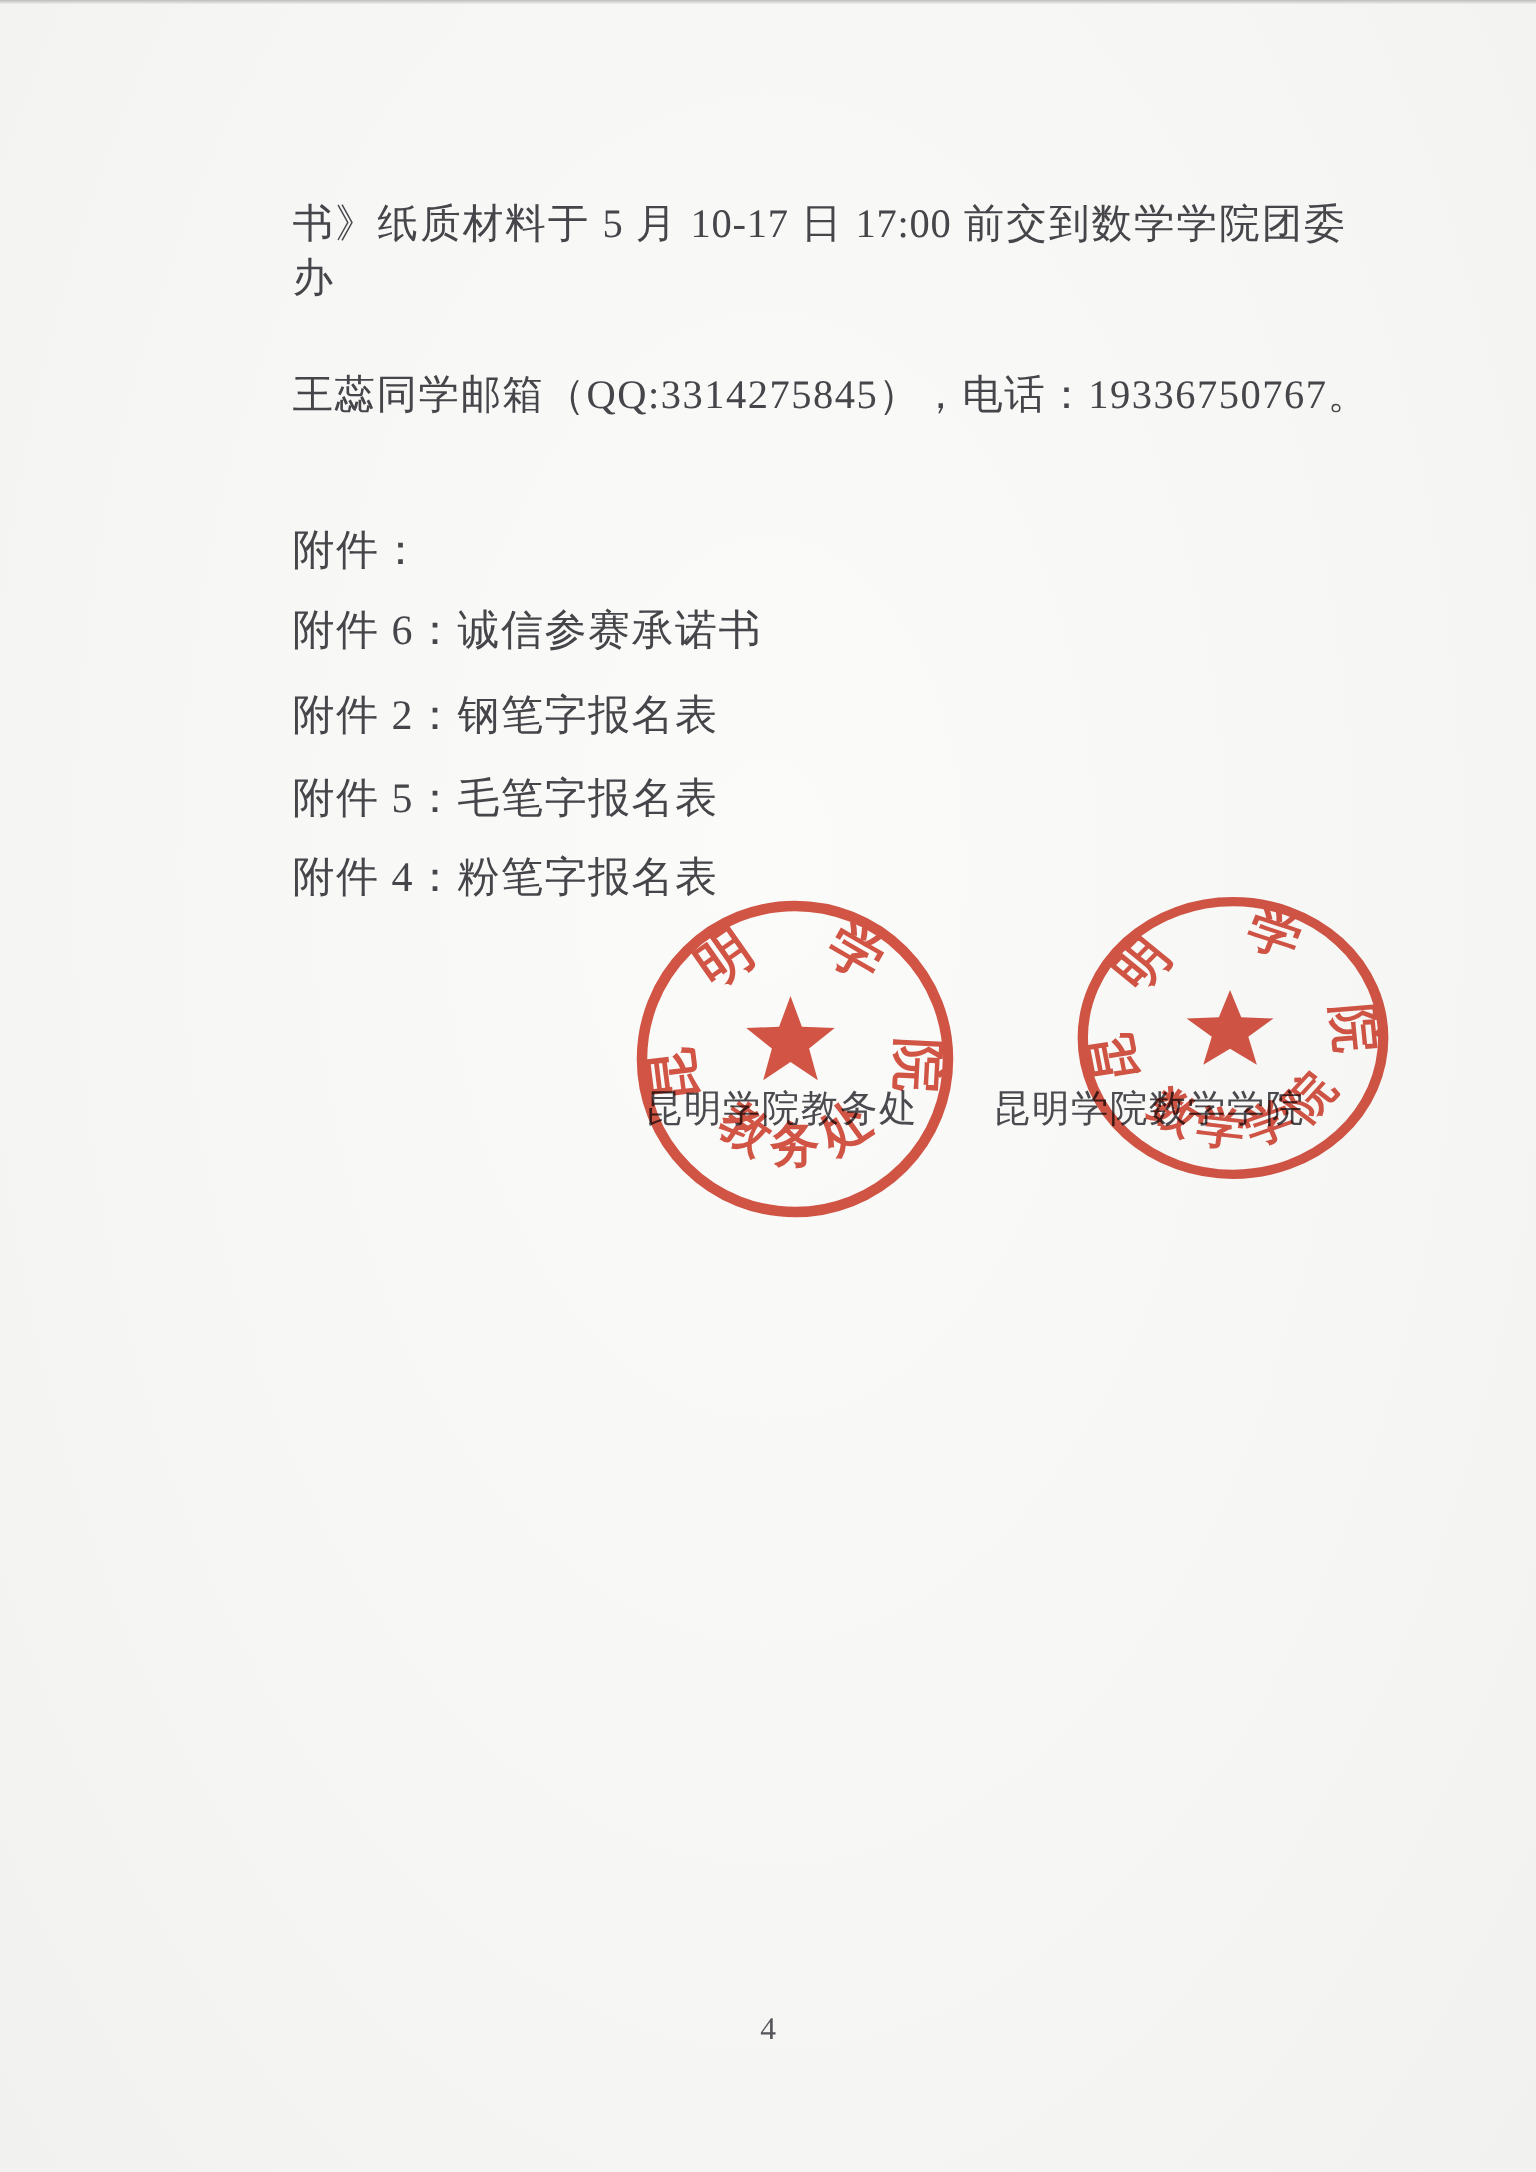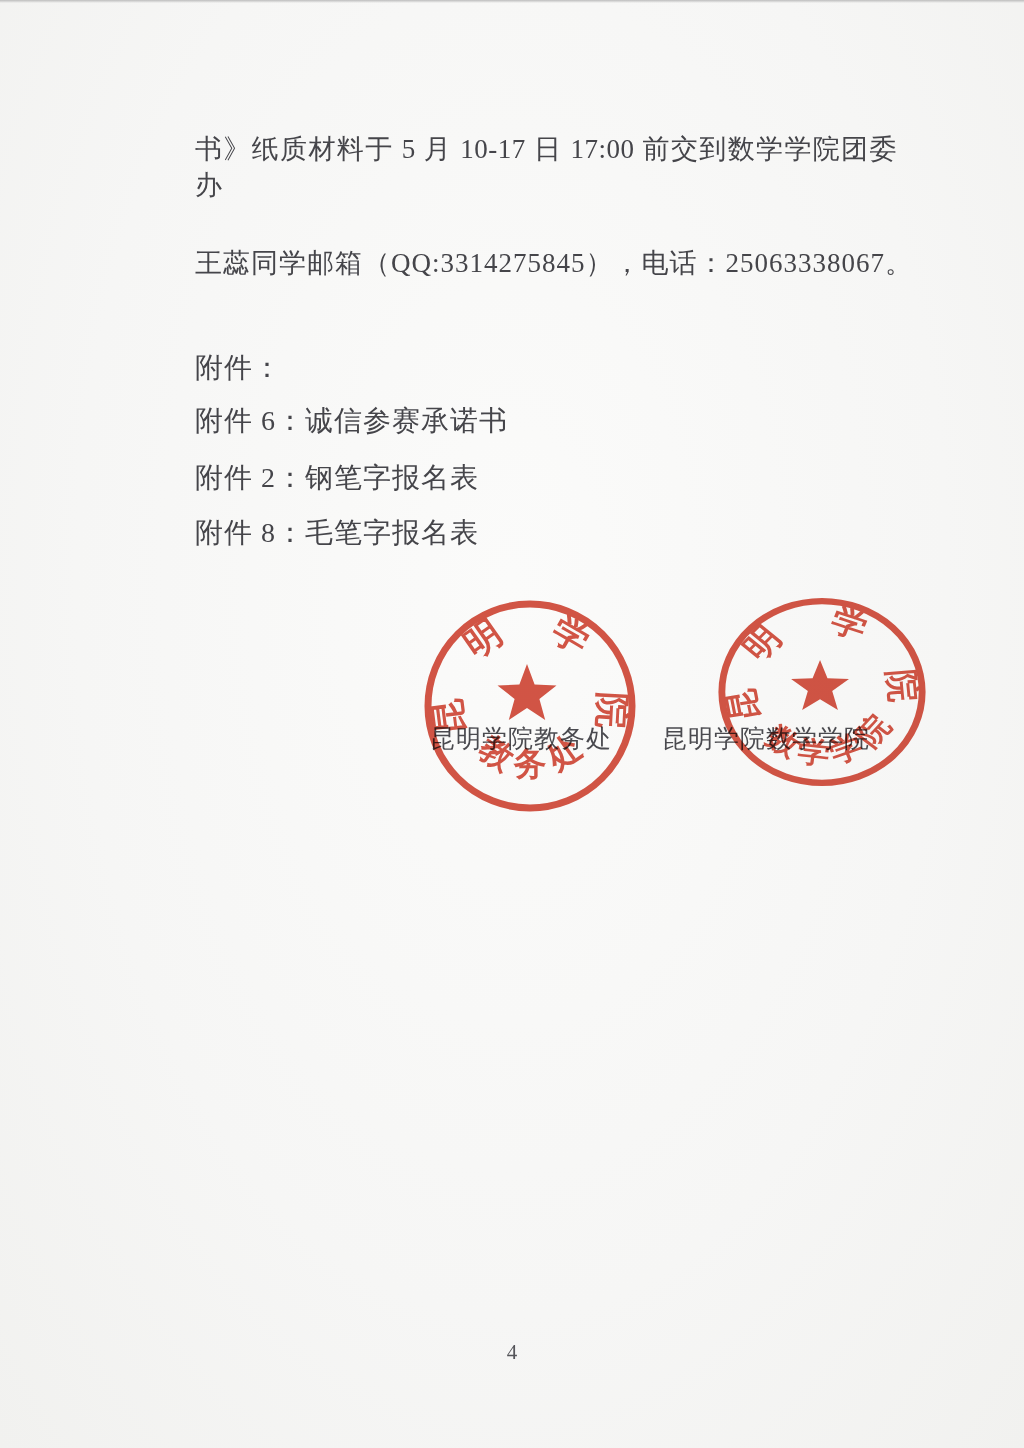--- a/index.html
+++ b/index.html
@@ -72,26 +72,27 @@
   .bottom-char { font-size: 33px; }
 </style>
 </head>
 <body>
 
 <div class="page">
 
   <div class="scan-edge"></div>
 
   <div class="line just" style="top:131px">书》纸质材料于 5 月 10-17 日 17:00 前交到数学学院团委办</div>
-  <div class="line" style="top:245px">王蕊同学邮箱（QQ:3314275845），电话：25063338067。</div>
+  <div class="line" style="top:245px">王蕊同学邮箱（QQ:3314275845），电话：19336750767。</div>
 
   <div class="line attach" style="top:350px">附件：</div>
   <div class="line attach" style="top:403px">附件 6：诚信参赛承诺书</div>
   <div class="line attach" style="top:460px">附件 2：钢笔字报名表</div>
-  <div class="line attach" style="top:515px">附件 8：毛笔字报名表</div>
+  <div class="line attach" style="top:515px">附件 5：毛笔字报名表</div>
+  <div class="line attach" style="top:568px">附件 4：粉笔字报名表</div>
 
   <div class="sig" style="left:430px; top:722px">昆明学院教务处</div>
   <div class="sig" style="left:662px; top:722px">昆明学院数学学院</div>
 
   <svg class="stamp" style="left:420px; top:596px" width="220" height="220" viewBox="0 0 220 220">
     <circle cx="110" cy="110" r="102"></circle>
     <polygon points="107,68 114.6,88.5 136.5,89.4 119.4,103 125.2,124.1 107,112 88.8,124.1 94.6,103 77.5,89.4 99.4,88.5"></polygon>
     <text class="ring-char" x="28.6" y="120" transform="rotate(-97 28.6 120)">昆</text>
     <text class="ring-char" x="63" y="42.8" transform="rotate(-35 63 42.8)">明</text>
     <text class="ring-char" x="151" y="39" transform="rotate(30 151 39)">学</text>

